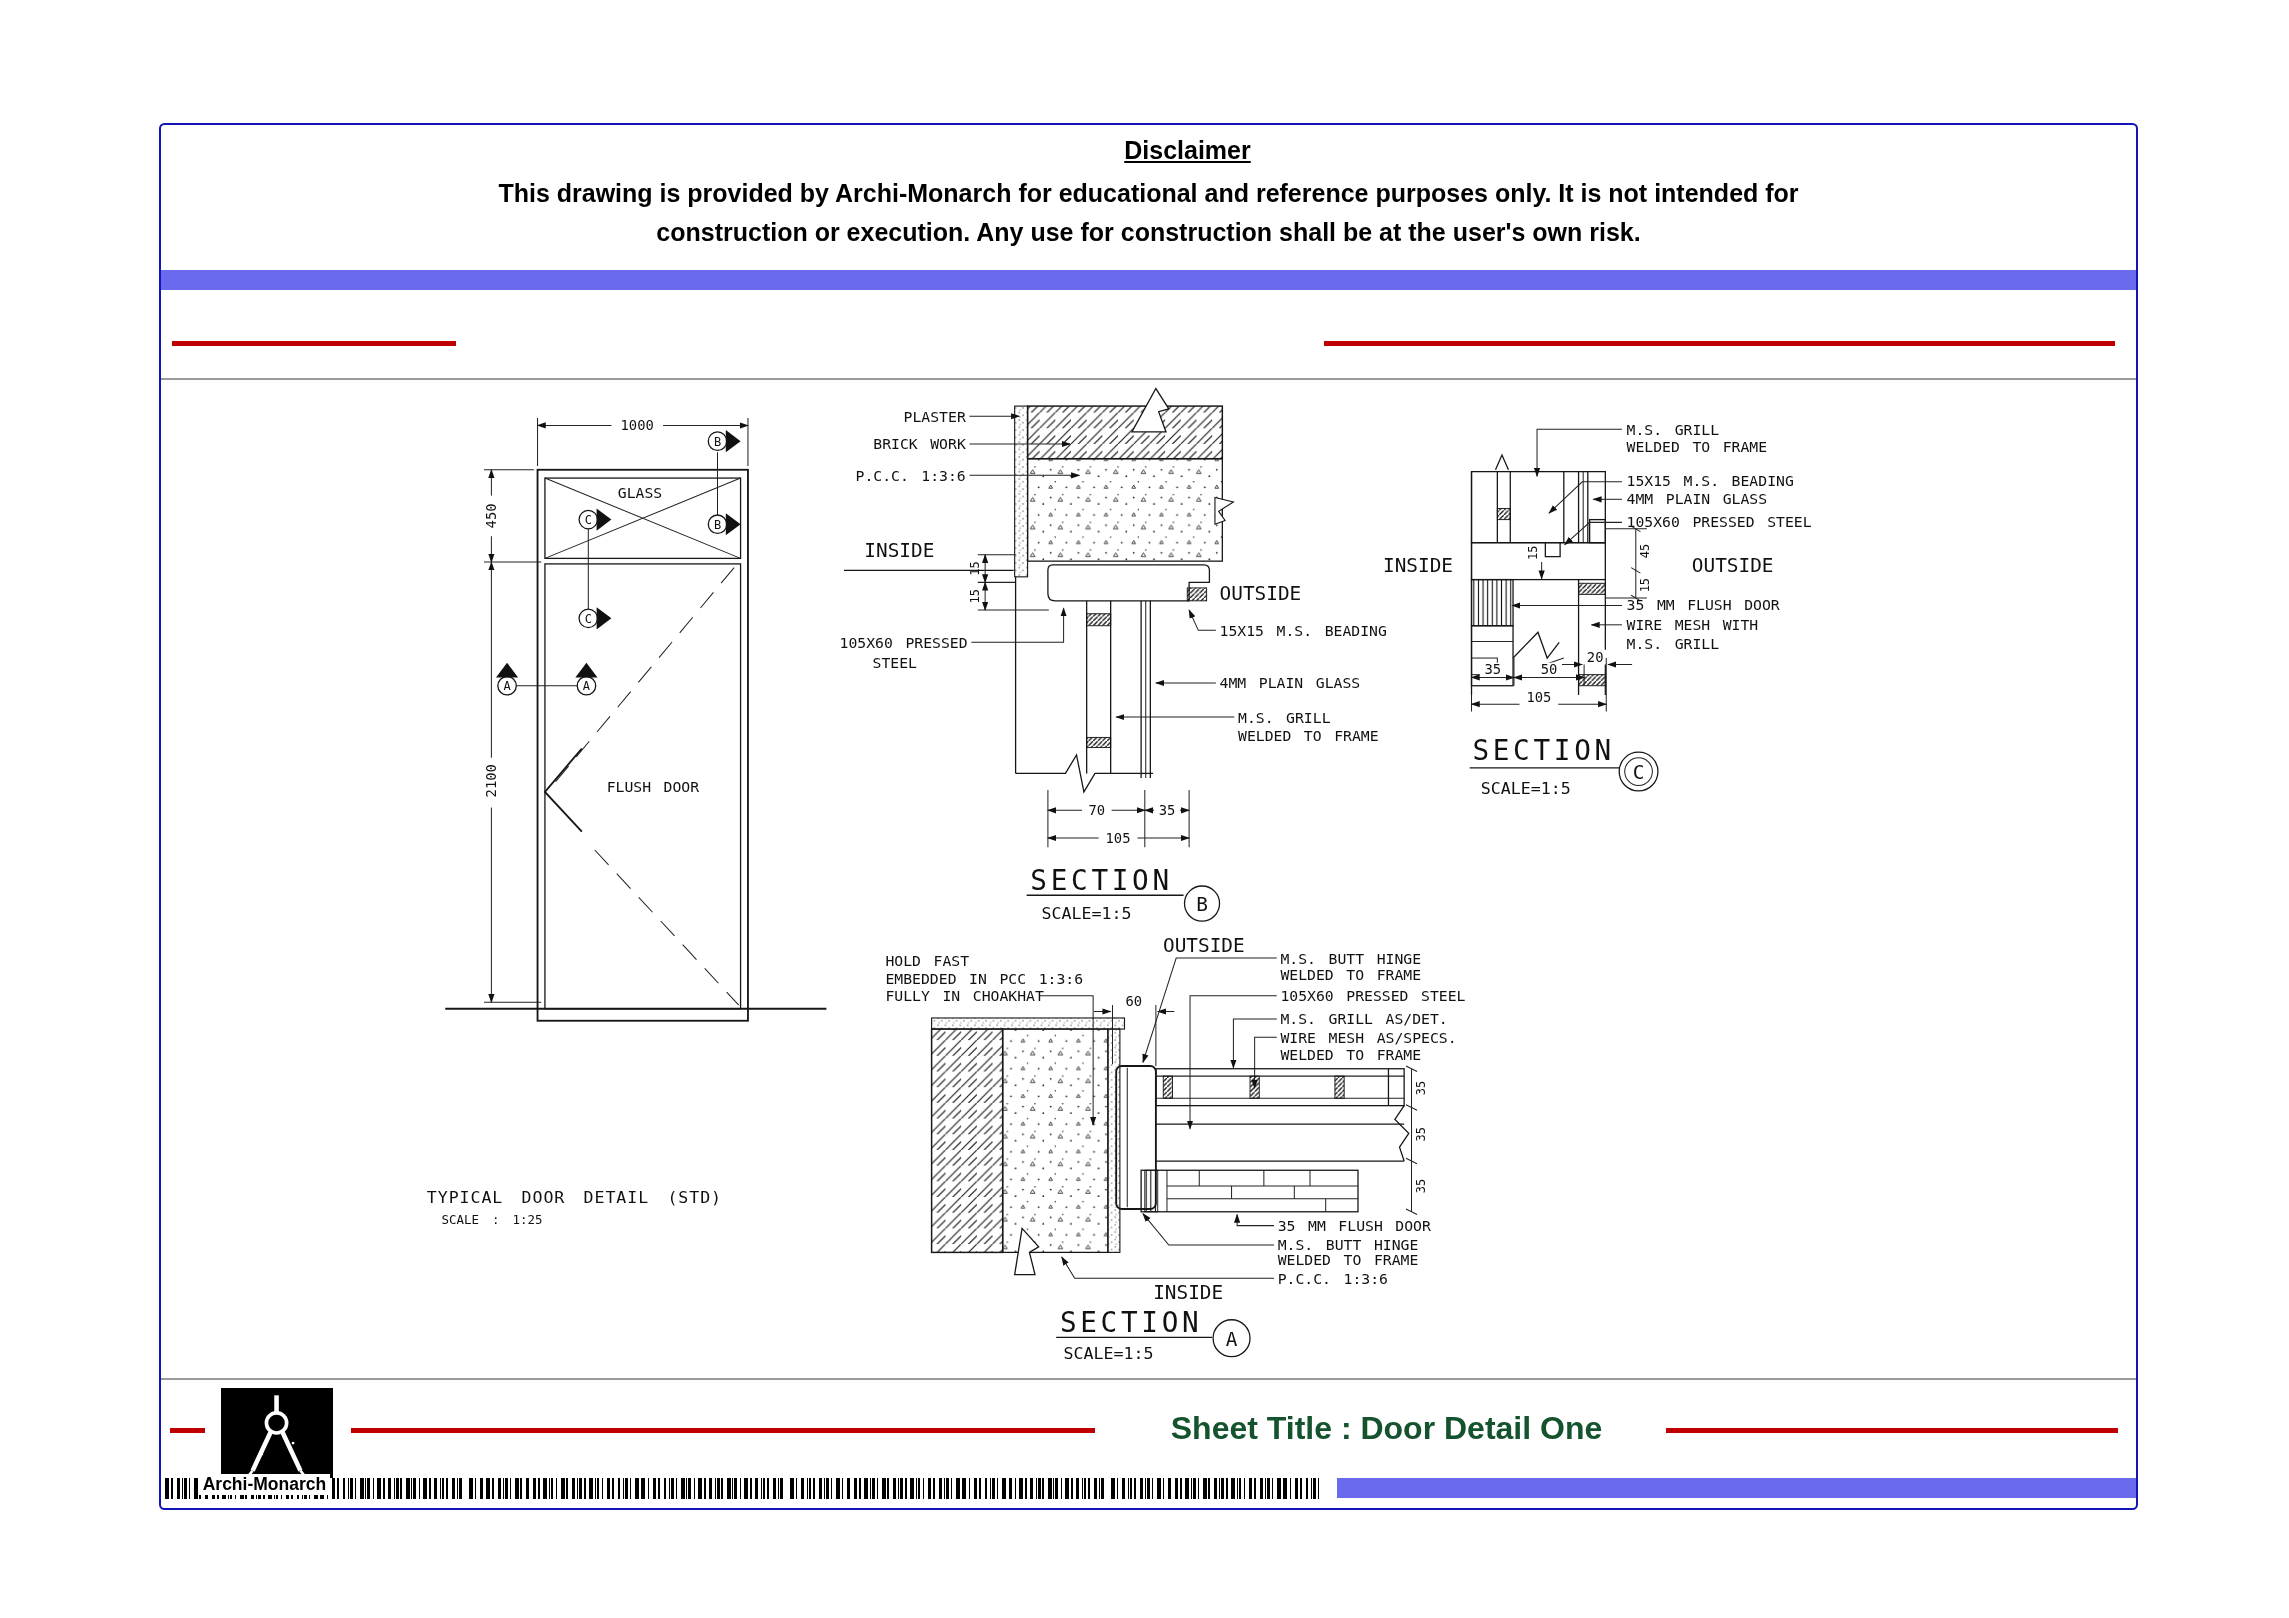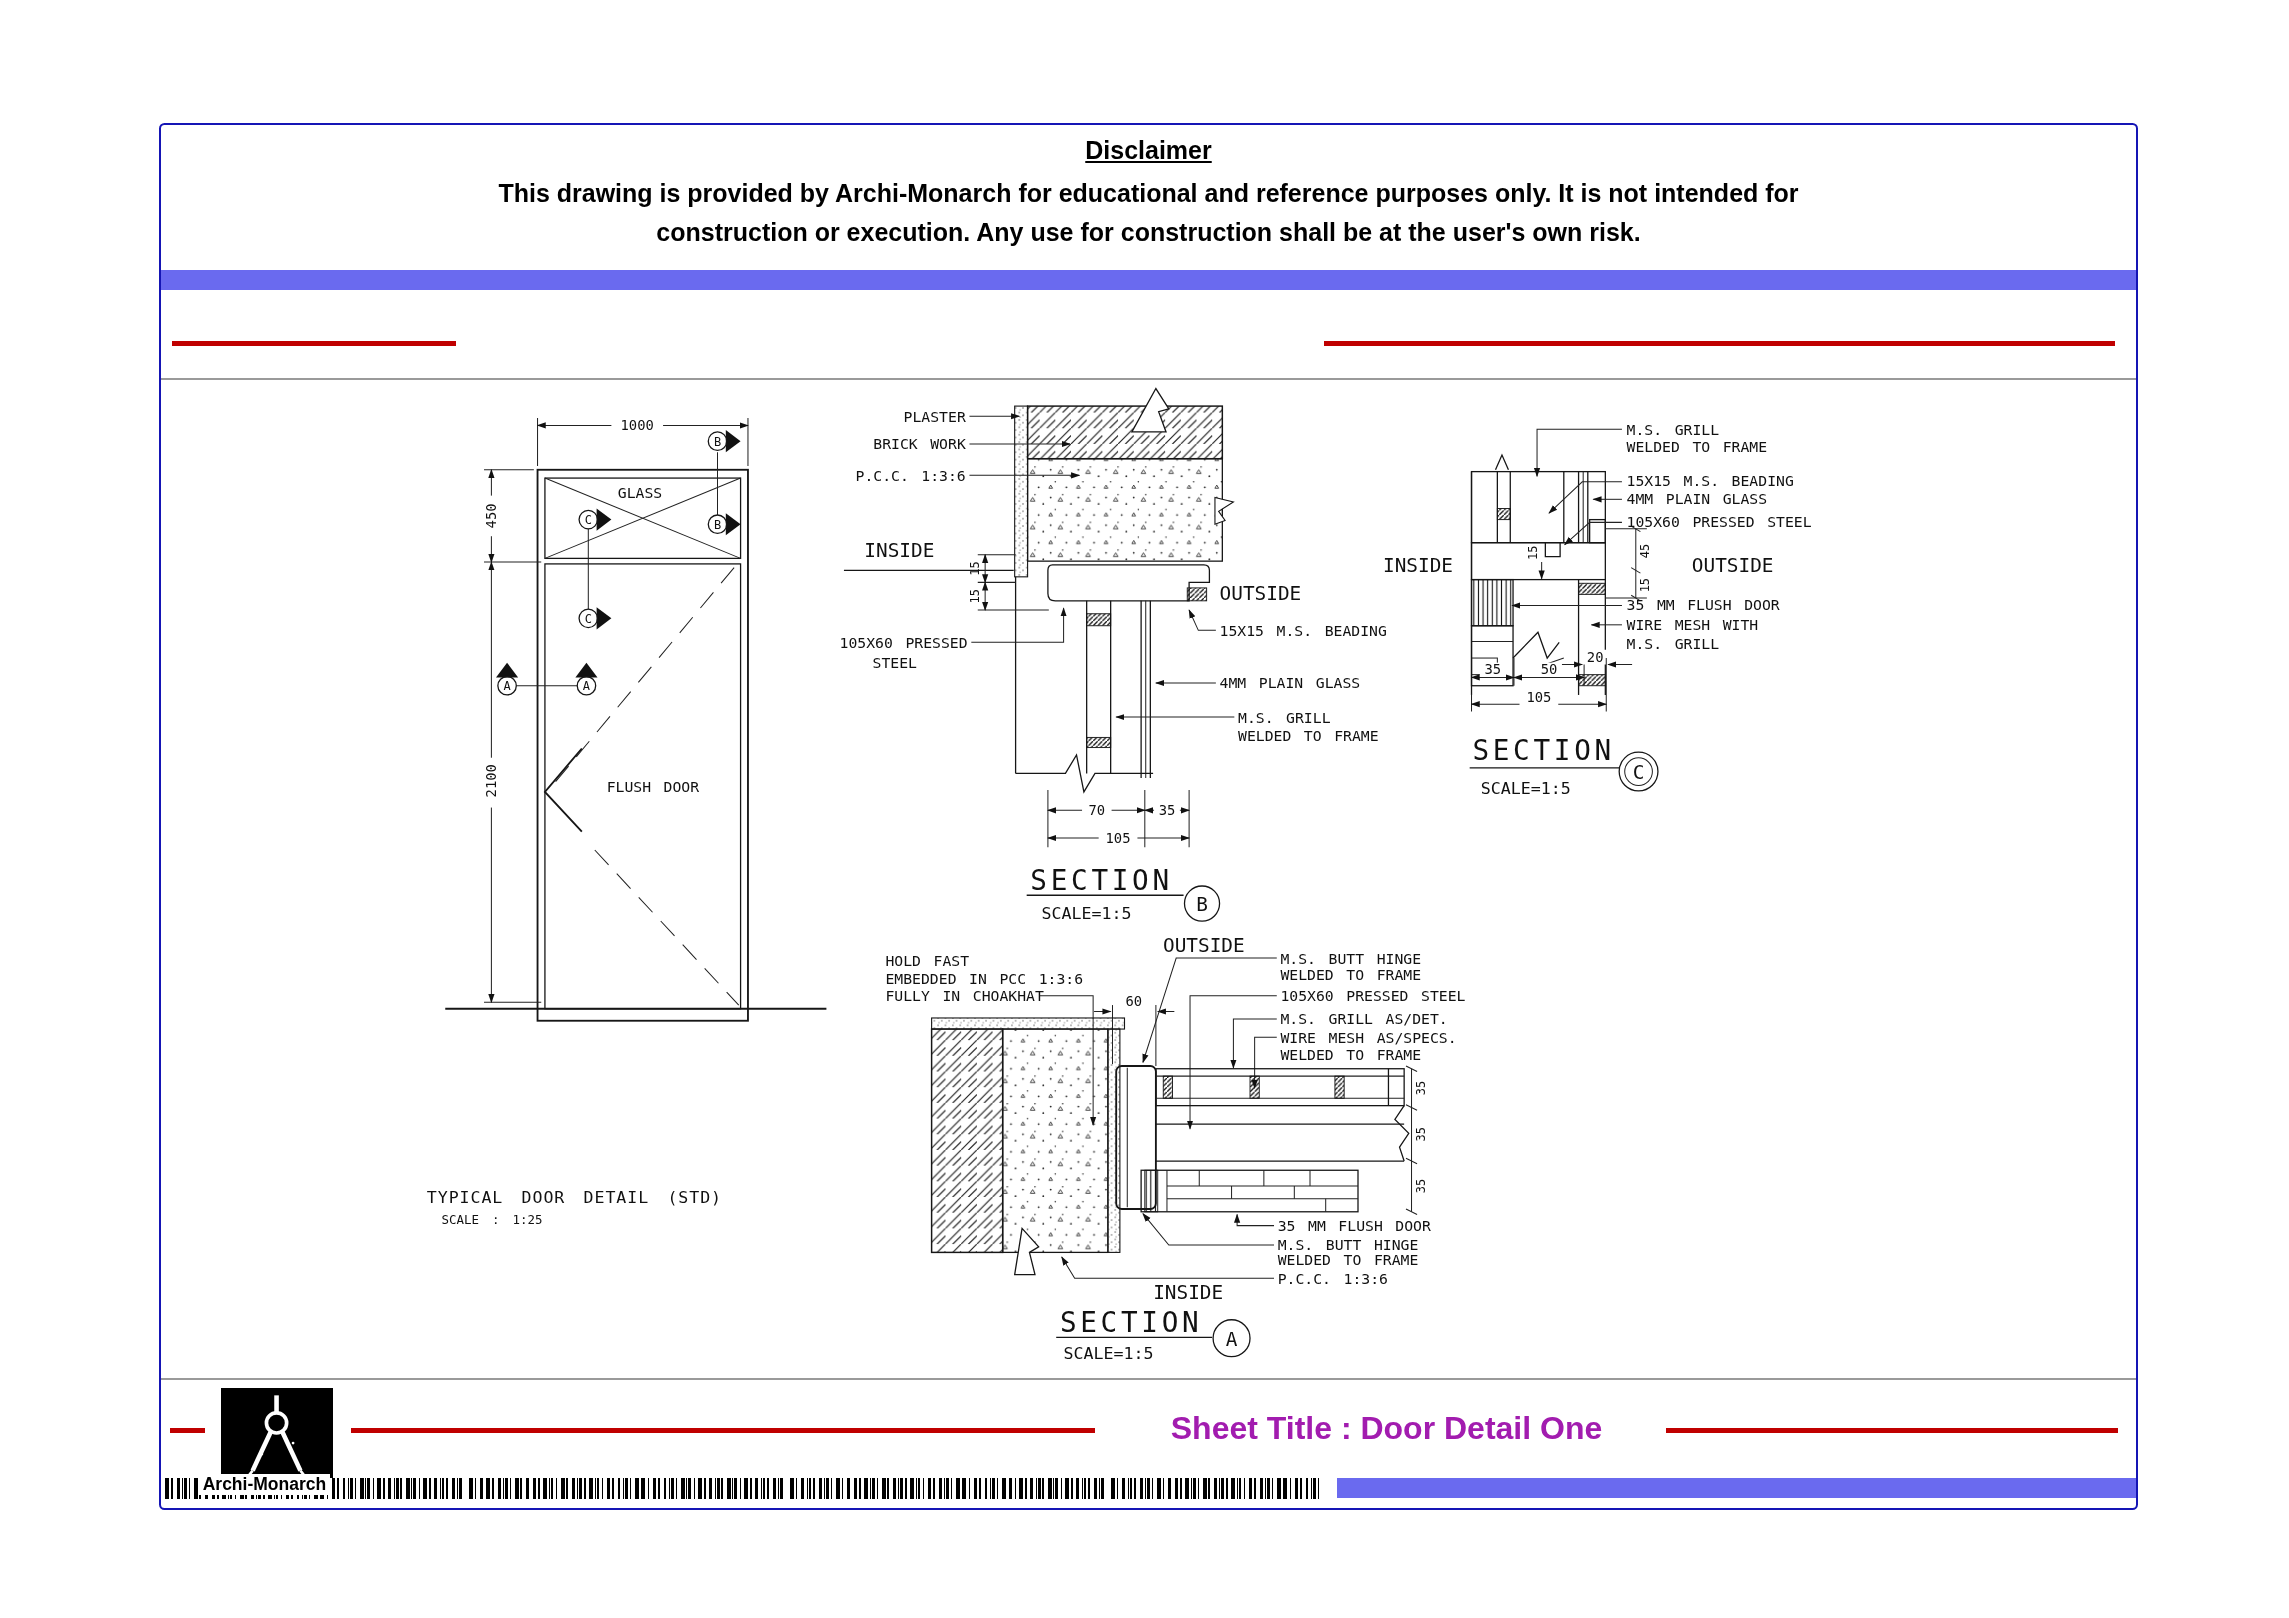--- a/index.html
+++ b/index.html
@@ -1,25 +1,25 @@
 <!DOCTYPE html>
 <html style="font-size:14.8px"><head>
 <meta charset="utf-8">
 <style>
   html,body{margin:0;padding:0;background:#ffffff;}
   .page{position:relative;width:2290px;height:1619px;background:#ffffff;font-family:"Liberation Sans",sans-serif;overflow:hidden;}
   .sheet{position:absolute;left:159px;top:123px;width:1975px;height:1383px;background:#ffffff;border:2.8px solid #1515b5;border-radius:5.5px;}
   .abs{position:absolute;}
-  .disc-title{left:0;top:11px;width:1975px;text-align:center;font-size:25px;font-weight:bold;text-decoration:underline;color:#000;}
+  .disc-title{left:0;top:11px;width:1975px;text-align:center;font-size:25px;font-weight:bold;text-decoration:underline;color:#000;padding-left:39px;}
   .disc-line{left:0;width:1975px;text-align:center;font-size:25px;font-weight:bold;color:#000;}
   .purple-bar{background:#6a6aef;}
   .red-line{background:#c00000;height:4.6px;}
   .gray-line{background:#9a9a9a;height:1.8px;left:0;width:1975px;}
   .cat-heading{left:302px;top:202px;width:849px;text-align:center;font-size:28px;font-weight:bold;color:#000;}
-  .sheet-title{left:953px;top:1285px;width:545px;text-align:center;font-size:32px;font-weight:bold;color:#a21caf;}
+  .sheet-title{left:953px;top:1285px;width:545px;text-align:center;font-size:32px;font-weight:bold;color:#14532d;}
   .logo-box{left:60px;top:1263px;width:112px;height:90px;background:#000;}
   .brand{left:38px;top:1349px;font-size:17.5px;font-weight:bold;color:#000;background:#fff;padding:0 3.7px;z-index:3;}
   .barcode{left:3.7px;top:1353px;width:1166px;height:21px;overflow:hidden;white-space:nowrap;font-size:0;}
   .barcode span{display:inline-block;height:21px;vertical-align:top;}
   .footer-purple{left:1176px;top:1353px;width:799px;height:20px;background:#6a6aef;}
   
   svg text{fill:#111;}
   .cad{font-family:"DejaVu Sans Mono",monospace;font-size:16px;word-spacing:4px;}
   .cad-lg{font-family:"DejaVu Sans Mono",monospace;font-size:21px;word-spacing:5px;}
   .cad-dim{font-family:"DejaVu Sans Mono",monospace;font-size:15px;}

